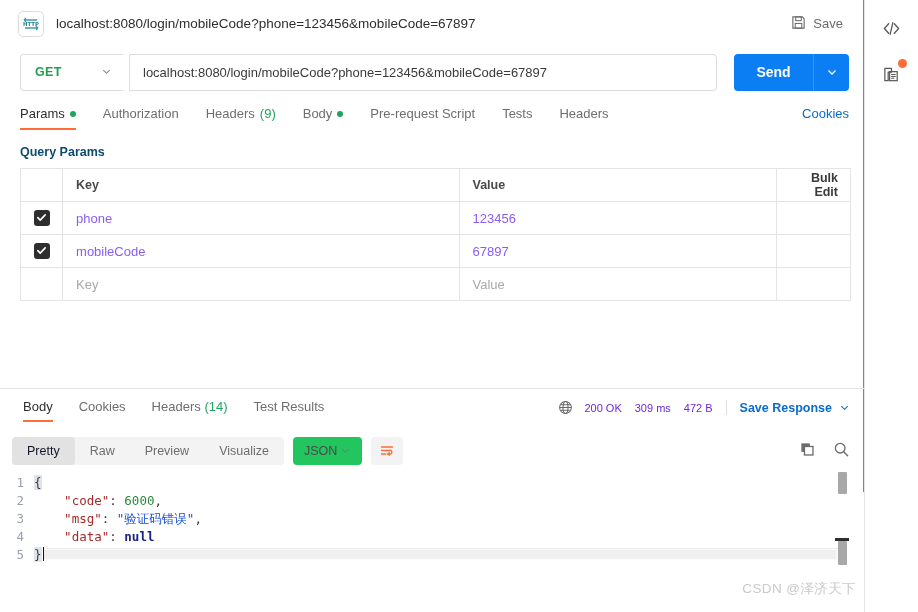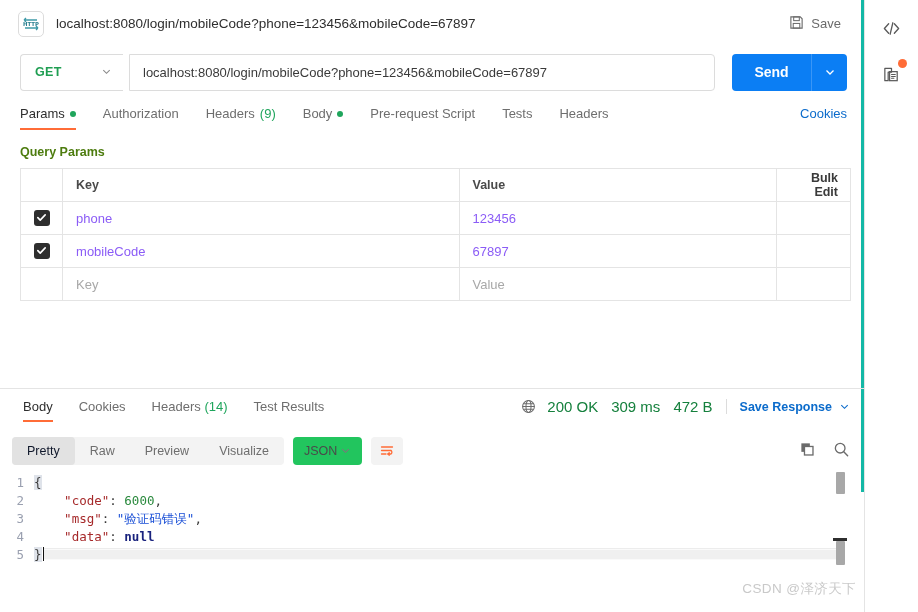--- a/index.html
+++ b/index.html
@@ -36,21 +36,21 @@
     position: absolute; top: 1px; right: 1px;
     width: 9px; height: 9px; border-radius: 50%;
     background: #ff6c37;
   }
 
   
   #main {
     position: absolute; top: 0; left: 0;
     width: 864px; height: 492px;
     background: #fff;
-    border-right: 3px solid #14b8a6;
+    border-right: 1px solid #14b8a6;
   }
 
   
   #req-header {
     height: 47px;
     display: flex; align-items: center;
     padding: 0 14px 0 18px;
   }
   #http-chip {
     width: 26px; height: 26px;
@@ -137,21 +137,21 @@
   }
   .gdot { width: 6px; height: 6px; border-radius: 50%; background: #1fa55c; display: inline-block; }
   .count { color: #1fa55c; }
   #cookies-link {
     margin-left: auto; color: #0b6bcb; font-size: 13px;
     cursor: pointer; padding-bottom: 9px;
   }
 
   
   #qp-label {
-    font-size: 12.5px; font-weight: bold; color: #4d7c0f;
+    font-size: 12.5px; font-weight: bold; color: #0c4a6e;
     padding: 15px 0 9px 20px;
   }
   #params-table {
     margin: 0 14px 0 20px;
     border: 1px solid #e4e4e4;
     border-collapse: collapse;
     width: 831px;
     table-layout: fixed;
   }
   #params-table td, #params-table th {
@@ -201,21 +201,21 @@
   .rsp-tab.active::after {
     content: ""; position: absolute;
     left: 0; right: 0; bottom: 0; height: 2px;
     background: #ff6c37;
   }
   #resp-meta {
     margin-left: auto;
     display: flex; align-items: center; gap: 0;
     padding-bottom: 7px;
   }
-  .meta-item { font-size: 15px; color: #15803d; margin-right: 13px; white-space: nowrap; }
+  .meta-item { font-size: 11px; color: #6d28d9; margin-right: 13px; white-space: nowrap; }
   #meta-sep { width: 1px; height: 15px; background: #dcdcdc; margin-right: 13px; }
   #save-response { color: #0b6bcb; font-weight: bold; font-size: 12.5px; cursor: pointer; white-space: nowrap; }
 
   
   #fmt-row {
     position: absolute; top: 433px; left: 0;
     width: 864px; height: 36px;
     display: flex; align-items: center;
     padding: 0 14px 0 12px;
   }

